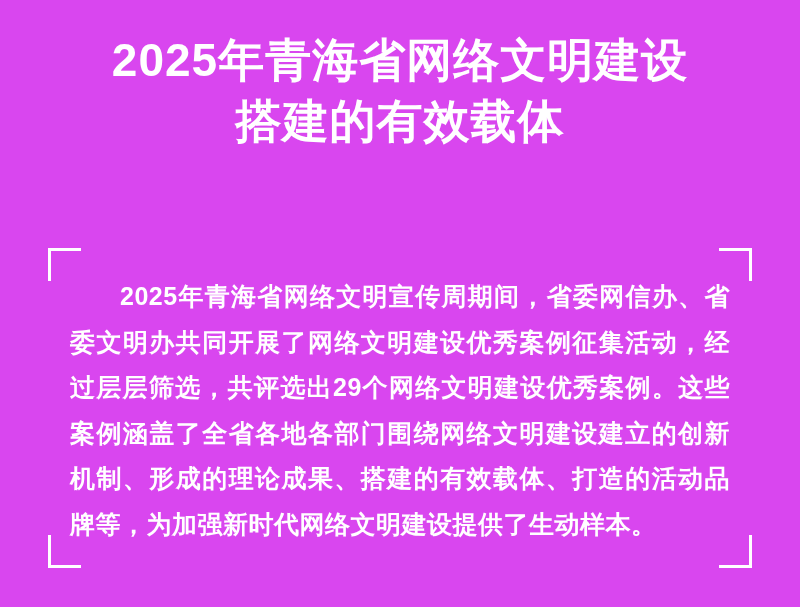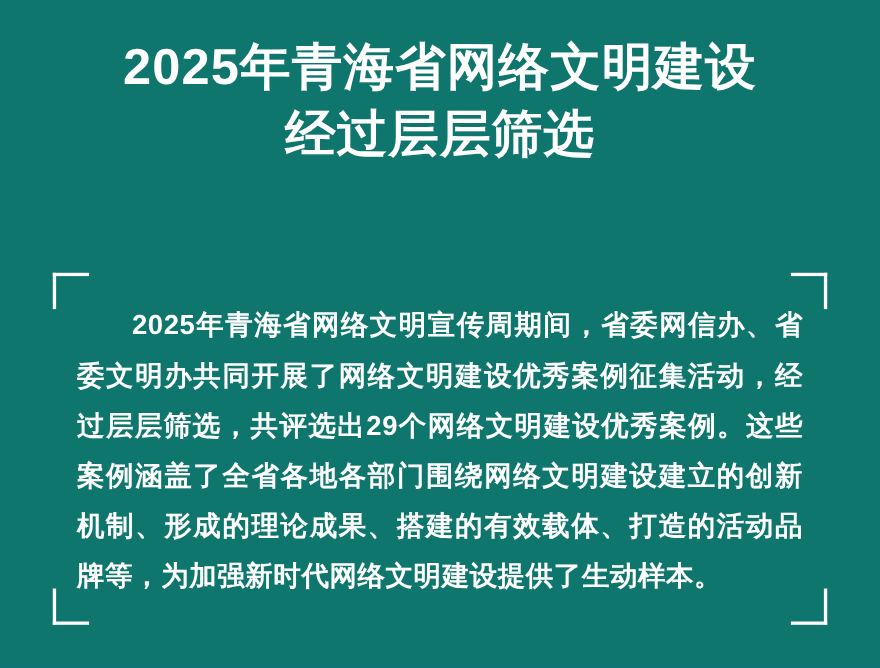--- a/index.html
+++ b/index.html
@@ -10,21 +10,21 @@
     width: 800px;
     height: 607px;
     background: #1565c0;
     font-family: "Liberation Sans", sans-serif;
     overflow: hidden;
   }
   #poster {
     position: relative;
     width: 800px;
     height: 607px;
-    background: #0f766e;
+    background: #d946ef;
     box-sizing: border-box;
   }
   
   #title-block {
     position: absolute;
     top: 30px;
     left: 0;
     width: 800px;
     text-align: center;
     color: #ffffff;
@@ -73,21 +73,21 @@
     font-weight: bold;
   }
 </style>
 </head>
 <body>
 
 <div id="poster">
 
   <div id="title-block">
     <span class="tline">2025年青海省网络文明建设</span>
-    <span class="tline">经过层层筛选</span>
+    <span class="tline">搭建的有效载体</span>
   </div>
 
   <div id="body-block">
     <span class="corner tl"></span>
     <span class="corner tr"></span>
     <span class="corner bl"></span>
     <span class="corner br"></span>
     <div id="body-text">2025年青海省网络文明宣传周期间，省委网信办、省委文明办共同开展了网络文明建设优秀案例征集活动，经过层层筛选，共评选出29个网络文明建设优秀案例。这些案例涵盖了全省各地各部门围绕网络文明建设建立的创新机制、形成的理论成果、搭建的有效载体、打造的活动品牌等，为加强新时代网络文明建设提供了生动样本。</div>
   </div>
 

